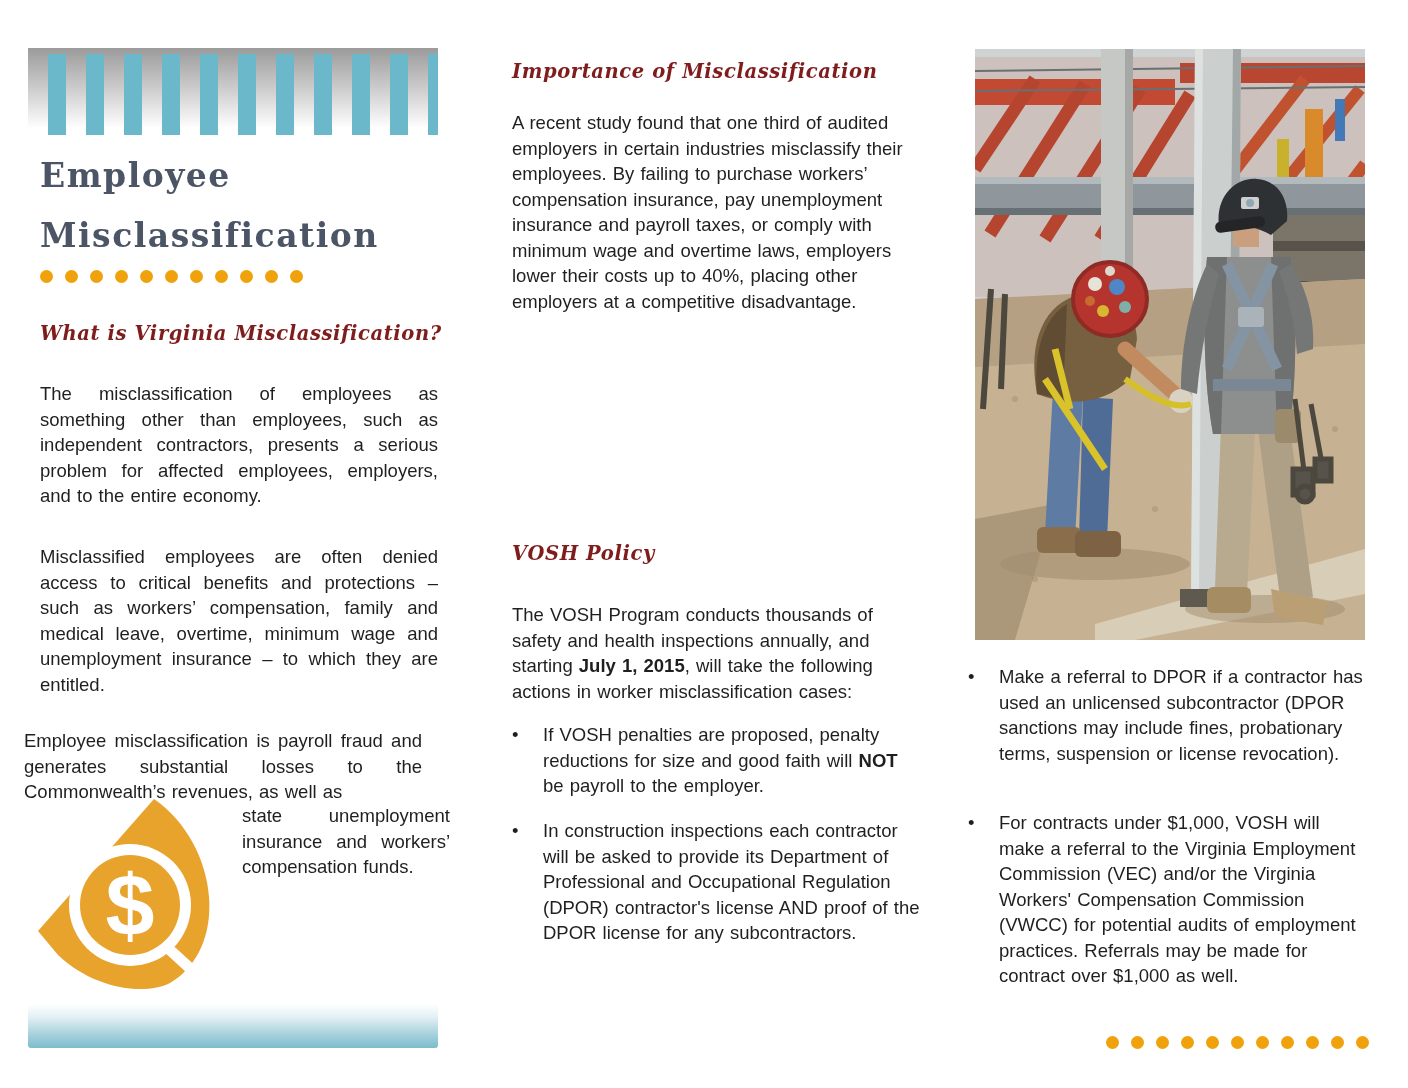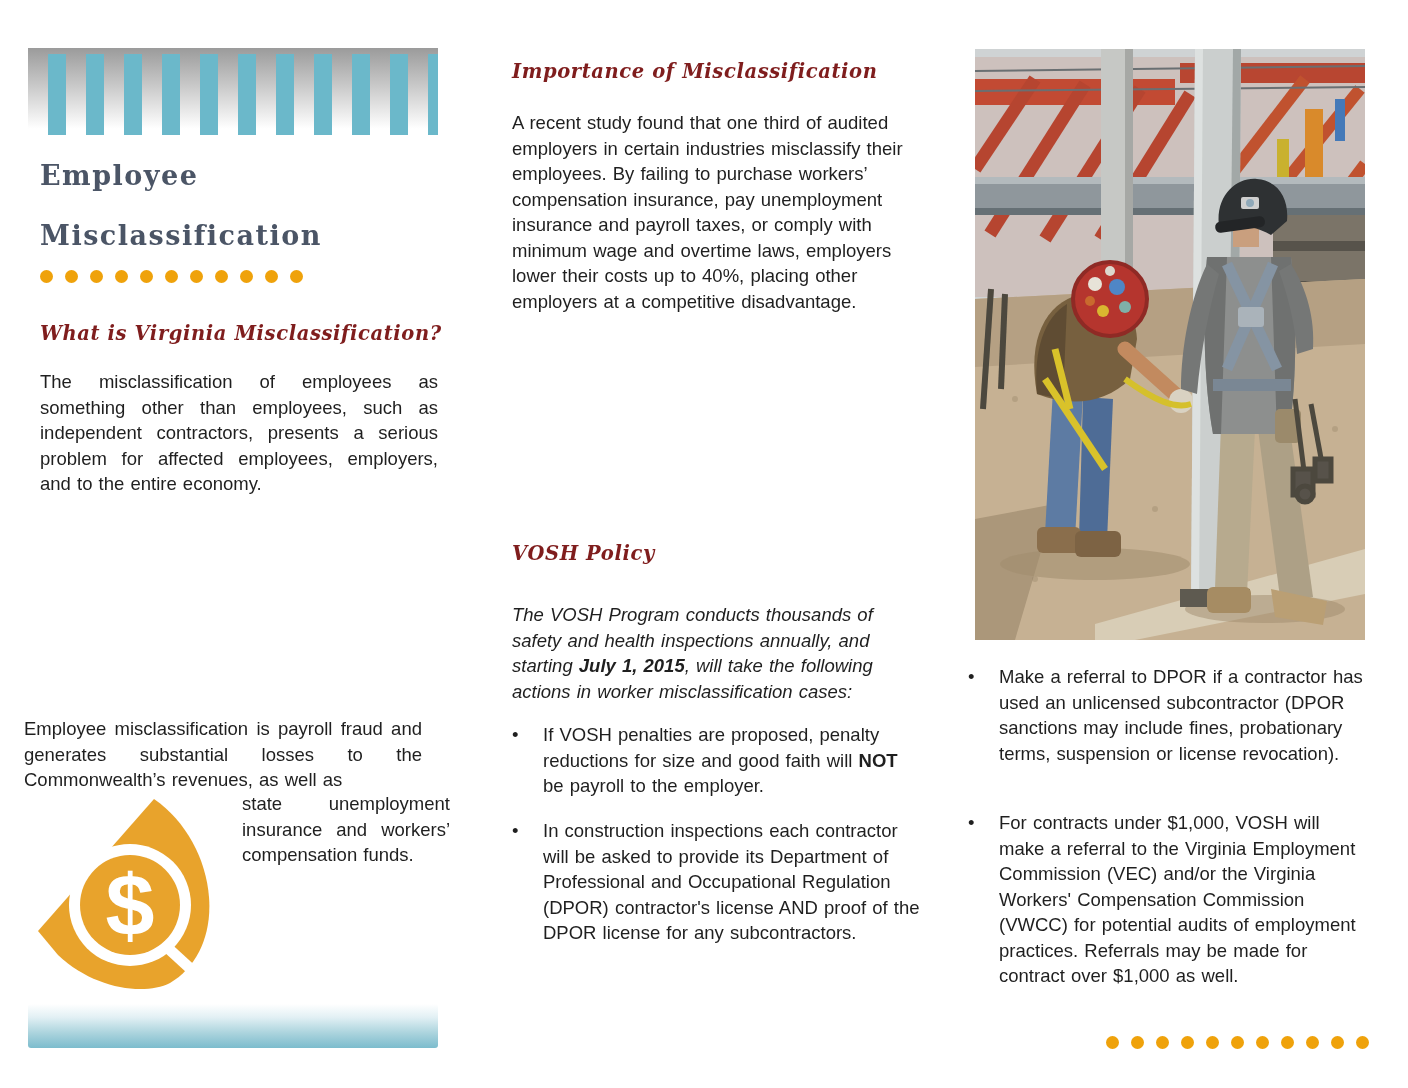--- a/index.html
+++ b/index.html
@@ -1,26 +1,26 @@
 <!DOCTYPE html>
 <html><head>
 <meta charset="utf-8">
 <style>
   html,body{margin:0;padding:0;background:#ffffff;}
   .page{position:relative;width:1408px;height:1088px;background:#ffffff;overflow:hidden;
         font-family:"Liberation Sans",sans-serif;}
   .abs{position:absolute;}
 
   
-  .title{font-family:"DejaVu Serif",serif;font-weight:bold;font-size:27px;line-height:60px;
+  .title{font-family:"DejaVu Serif",serif;font-weight:bold;font-size:33px;line-height:60px;
          letter-spacing:1.5px;color:#4b5566;}
   .sec-head{font-family:"DejaVu Serif",serif;font-weight:bold;font-style:italic;
             font-size:19.5px;letter-spacing:0.6px;color:#7f1d1d;}
   .body-text{font-size:18.5px;line-height:25.5px;color:#1f1f1f;word-spacing:1px;}
-  .justify{text-align:justify;}
+  .justify{text-align:justify;margin-top:12px;}
   .b{font-weight:bold;}
 
   
   .stripes{left:28px;top:48px;width:410px;height:84px;}
   .stripes .grad{position:absolute;left:0;top:0;right:0;bottom:0;
       background:linear-gradient(180deg,#9b9b9b 0%,#c9c9c9 45%,#ffffff 96%);}
   .stripes .bars{position:absolute;left:0;right:0;top:6px;height:81px;
       background:repeating-linear-gradient(90deg,transparent 0 20px,#6bb8ca 20px 38px);}
 
   
@@ -66,20 +66,21 @@
       <span class="dot"></span>
       <span class="dot"></span>
       <span class="dot"></span>
       <span class="dot"></span>
     </div>
 
   <div class="abs sec-head" style="left:40px;top:322px;width:420px;">What is Virginia Misclassification?</div>
 
   <div class="abs body-text justify" style="left:40px;top:369px;width:398px;">The misclassification of employees as something other than employees, such as independent contractors, presents a serious problem for affected employees, employers, and to the entire economy.</div>
 
+  <div class="abs body-text justify" style="left:40px;top:532px;width:398px;">Misclassified employees are often denied access to critical benefits and protections – such as workers’ compensation, family and medical leave, overtime, minimum wage and unemployment insurance – to which they are entitled.</div>
 
   <div class="abs body-text justify" style="left:24px;top:716px;width:398px;">Employee misclassification is payroll fraud and  generates substantial losses to the Commonwealth’s revenues, as well as</div>
 
   <div class="abs" style="left:34px;top:793px;width:182px;height:202px;">
     <svg width="182" height="202" viewBox="0 0 182 202">
       <path d="M4 138 L120 6 C152 28 172 66 175 104 C178 142 163 174 136 190 C110 203 60 196 24 162 Z" fill="#e8a32c"></path>
       <line x1="124" y1="146" x2="172" y2="190" stroke="#ffffff" stroke-width="11"></line>
       <circle cx="96" cy="112" r="61" fill="#ffffff"></circle>
       <circle cx="96" cy="112" r="50" fill="#e8a32c"></circle>
       <text x="96" y="143" text-anchor="middle" font-family="Liberation Sans, sans-serif" font-size="88" font-weight="bold" fill="#ffffff">$</text>
@@ -90,21 +91,21 @@
 
   <div class="abs teal-bar"></div>
 
   <div class="abs sec-head" style="left:512px;top:60px;width:420px;">Importance of Misclassification</div>
 
   <div class="abs body-text" style="left:512px;top:110px;width:412px;">A recent study found that one third of audited employers in certain industries misclassify their employees.  By failing to purchase workers’ compensation insurance, pay unemployment insurance and payroll taxes, or comply with minimum wage and overtime laws, employers lower their costs up to 40%, placing other employers at a competitive disadvantage.</div>
 
 
   <div class="abs sec-head" style="left:512px;top:542px;width:300px;">VOSH Policy</div>
 
-  <div class="abs body-text" style="left:512px;top:602px;width:412px;font-style:italic;">
+  <div class="abs body-text" style="left:512px;top:602px;width:412px;">
     <span>The VOSH Program conducts thousands of safety and health inspections annually, and starting </span><span class="b">July 1, 2015</span><span>, will take the following actions in worker misclassification cases:</span>
   </div>
 
   <div class="abs bullet-item body-text" style="left:512px;top:722px;width:412px;">
     <span class="bullet-marker">•</span>
     <span class="bullet-body"><span>If VOSH penalties are proposed, penalty reductions for size and good faith will </span><span class="b">NOT</span><span> be payroll to the employer.</span></span>
   </div>
 
   <div class="abs bullet-item body-text" style="left:512px;top:818px;width:412px;">
     <span class="bullet-marker">•</span>

